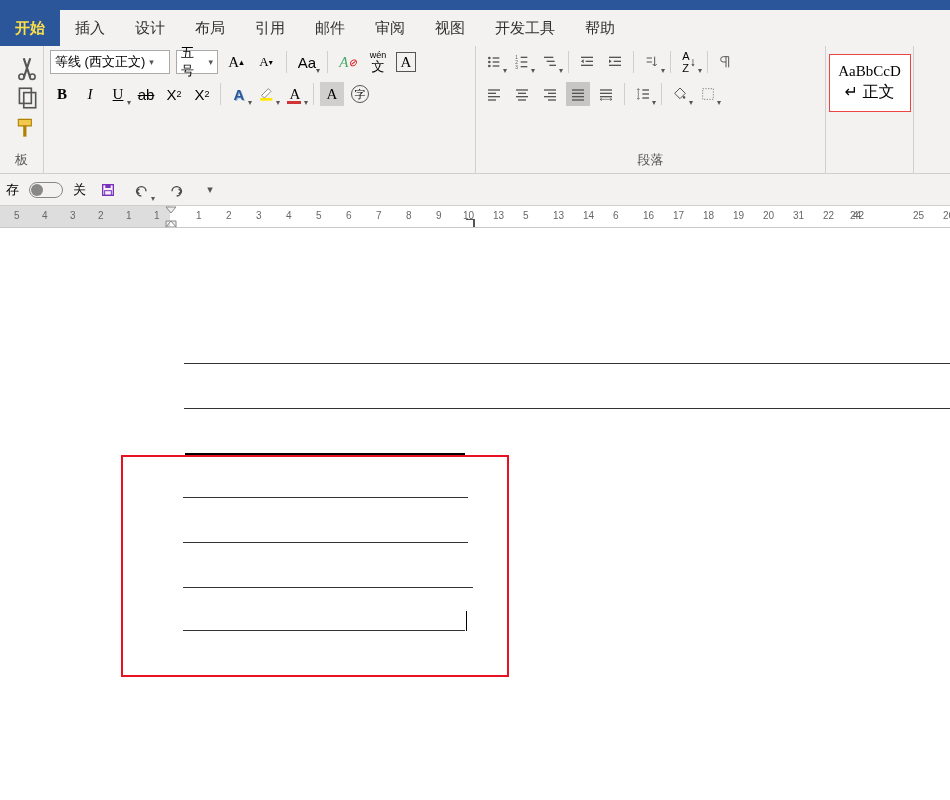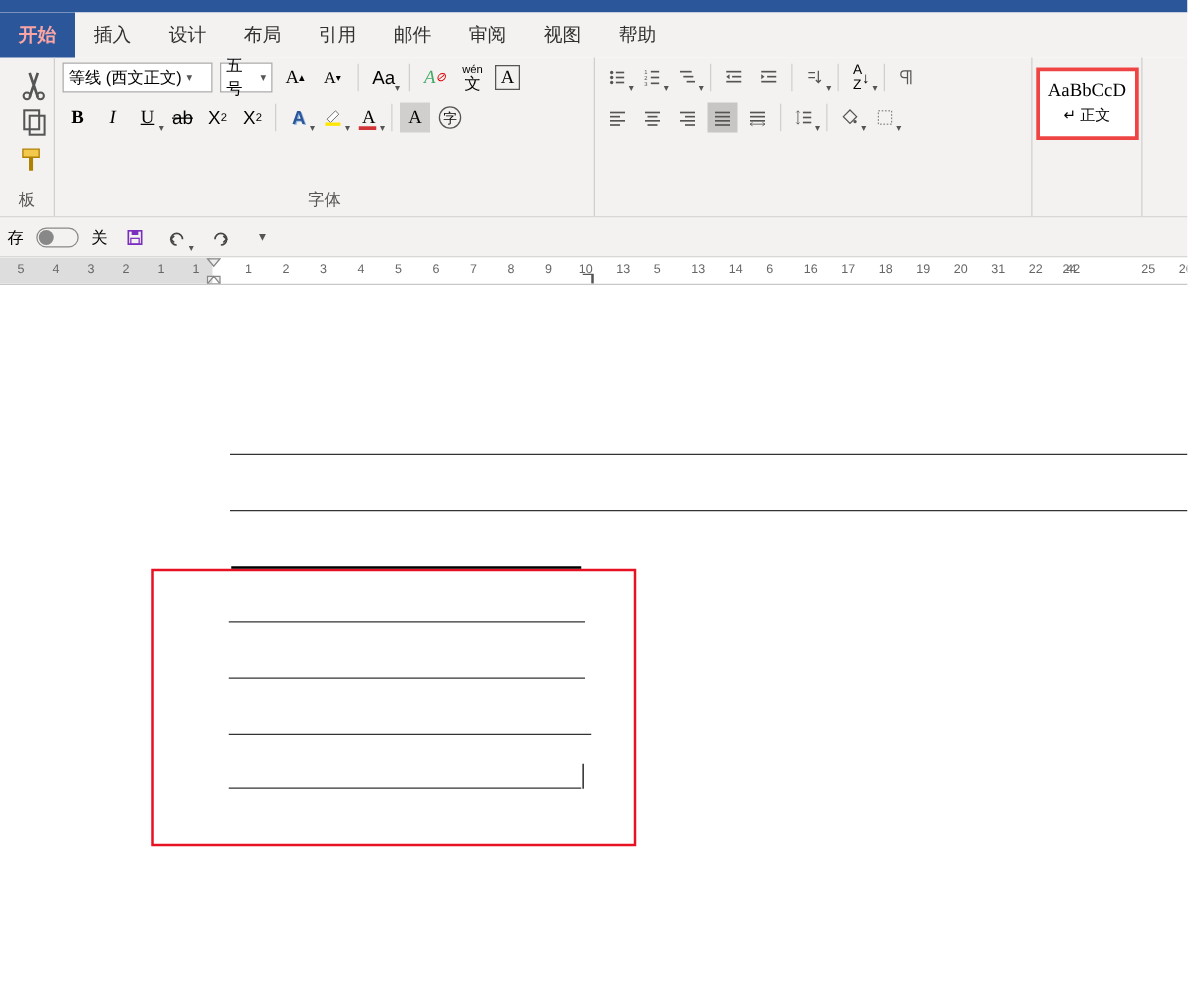--- a/index.html
+++ b/index.html
@@ -2,21 +2,21 @@
 <html><head>
 <meta charset="utf-8">
 <style>
   * { box-sizing: border-box; margin: 0; padding: 0; }
   body { font-family: "Microsoft YaHei", sans-serif; background: #fff; width: 950px; height: 800px; overflow: hidden; position: relative; }
 
   .title-bar { height: 10px; background: #2b579a; }
 
   .tabs { height: 36px; background: #f3f2f1; display: flex; align-items: stretch; font-size: 15px; color: #323130; }
   .tab { padding: 0 15px; display: flex; align-items: center; cursor: pointer; }
-  .tab.active { background: #2b579a; color: #fca5a5; font-weight: bold; }
+  .tab.active { background: #2b579a; color: #fde047; font-weight: bold; }
 
   .ribbon { background: #f3f2f1; border-bottom: 1px solid #d0cfce; display: flex; height: 128px; }
   .group { border-right: 1px solid #d0cfce; padding: 4px 6px 0 6px; display: flex; flex-direction: column; position: relative; }
   .group-label { text-align: center; font-size: 13px; color: #555; padding: 2px 0; position: absolute; bottom: 2px; left: 0; right: 0; }
 
   .clip-col { width: 42px; display: flex; flex-direction: column; gap: 6px; align-items: center; padding-top: 6px; }
   .clip-icon { width: 26px; height: 24px; display: flex; align-items: center; justify-content: center; }
 
   .font-row1 { display: flex; align-items: center; gap: 6px; margin-bottom: 8px; }
   .combo { background: #fff; border: 1px solid #aaa; height: 24px; font-size: 13px; display: flex; align-items: center; padding: 0 4px; }
@@ -26,23 +26,23 @@
   .ico { width: 24px; height: 24px; display: flex; align-items: center; justify-content: center; font-size: 15px; cursor: pointer; }
   .ico svg { width: 16px; height: 16px; }
   .divider { width: 1px; height: 22px; background: #d0cfce; margin: 0 2px; }
 
   .font-row2 { display: flex; align-items: center; gap: 4px; }
 
   .para-row1, .para-row2 { display: flex; align-items: center; gap: 4px; }
   .para-row1 { margin-bottom: 8px; }
 
   .styles { width: 88px; display: flex; flex-direction: column; align-items: center; padding-top: 8px; }
-  .style-box { border: 3px solid #ef4444; width: 82px; height: 58px; background: #fff; display: flex; flex-direction: column; align-items: center; justify-content: center; font-size: 13px; }
+  .style-box { border: 1px solid #ef4444; width: 82px; height: 58px; background: #fff; display: flex; flex-direction: column; align-items: center; justify-content: center; font-size: 13px; }
   .style-box .preview { font-family: "Times New Roman", serif; font-size: 15px; }
-  .style-box .lbl { font-size: 12px; margin-top: 2px; }
+  .style-box .lbl { font-size: 16px; margin-top: 2px; }
 
   .qat { height: 32px; background: #f3f2f1; border-bottom: 1px solid #d0cfce; display: flex; align-items: center; gap: 10px; padding: 0 6px; font-size: 13px; }
   .toggle { width: 34px; height: 16px; border: 1px solid #888; border-radius: 8px; position: relative; display: inline-block; }
   .toggle::after { content: ""; width: 12px; height: 12px; border-radius: 50%; background: #888; position: absolute; top: 1px; left: 1px; }
 
   .ruler { height: 22px; background: #fff; border-bottom: 1px solid #c8c8c8; position: relative; font-size: 10px; color: #666; overflow: hidden; display: flex; }
   .ruler-dark { background: #ddd; height: 100%; }
   .ruler-text { position: absolute; top: 4px; font-size: 10px; }
   .ruler-marker { position: absolute; }
 
@@ -64,20 +64,21 @@
 
 <div class="tabs">
   <div class="tab active">开始</div>
   <div class="tab">插入</div>
   <div class="tab">设计</div>
   <div class="tab">布局</div>
   <div class="tab">引用</div>
   <div class="tab">邮件</div>
   <div class="tab">审阅</div>
   <div class="tab">视图</div>
+  <div class="tab">开发工具</div>
   <div class="tab">帮助</div>
 </div>
 
 <div class="ribbon">
 
   <div class="group" style="width:44px">
     <div class="clip-col">
       <div class="clip-icon">
         <svg viewBox="0 0 24 24">
             <path d="M9 3 L15 21 M15 3 L9 21" stroke="#555" stroke-width="2" fill="none"></path>
@@ -149,21 +150,20 @@
           <span style="font-family:serif">A</span>
           <span style="position:absolute;bottom:2px;left:4px;width:14px;height:3px;background:#d13438"></span>
           <span class="dd-caret">▾</span>
         </div>
       <div class="divider"></div>
       <div class="ico" style="background:#d0cfce;font-family:serif">A</div>
       <div class="ico">
           <span style="border:1.5px solid #555;border-radius:50%;width:18px;height:18px;display:flex;align-items:center;justify-content:center;font-size:11px">字</span>
         </div>
     </div>
-    <div class="group-label">字体</div>
   </div>
 
   <div class="group" style="width:350px">
     <div class="para-row1">
       <div class="ico ddw">
           <svg viewBox="0 0 24 24">
             <circle cx="5" cy="6" r="2" fill="#555"></circle>
             <rect x="10" y="5" width="10" height="2" fill="#555"></rect>
             <circle cx="5" cy="12" r="2" fill="#555"></circle>
             <rect x="10" y="11" width="10" height="2" fill="#555"></rect>
@@ -287,20 +287,21 @@
           </svg>
           <span class="dd-caret">▾</span>
         </div>
       <div class="ico ddw">
           <svg viewBox="0 0 24 24">
             <rect x="4" y="4" width="16" height="16" fill="none" stroke="#555" stroke-dasharray="2 2"></rect>
           </svg>
           <span class="dd-caret">▾</span>
         </div>
     </div>
+    <div class="group-label">段落</div>
   </div>
 
   <div class="group styles">
     <div class="style-box">
       <div class="preview">AaBbCcD</div>
       <div class="lbl">↵ 正文</div>
     </div>
   </div>
 </div>
 

